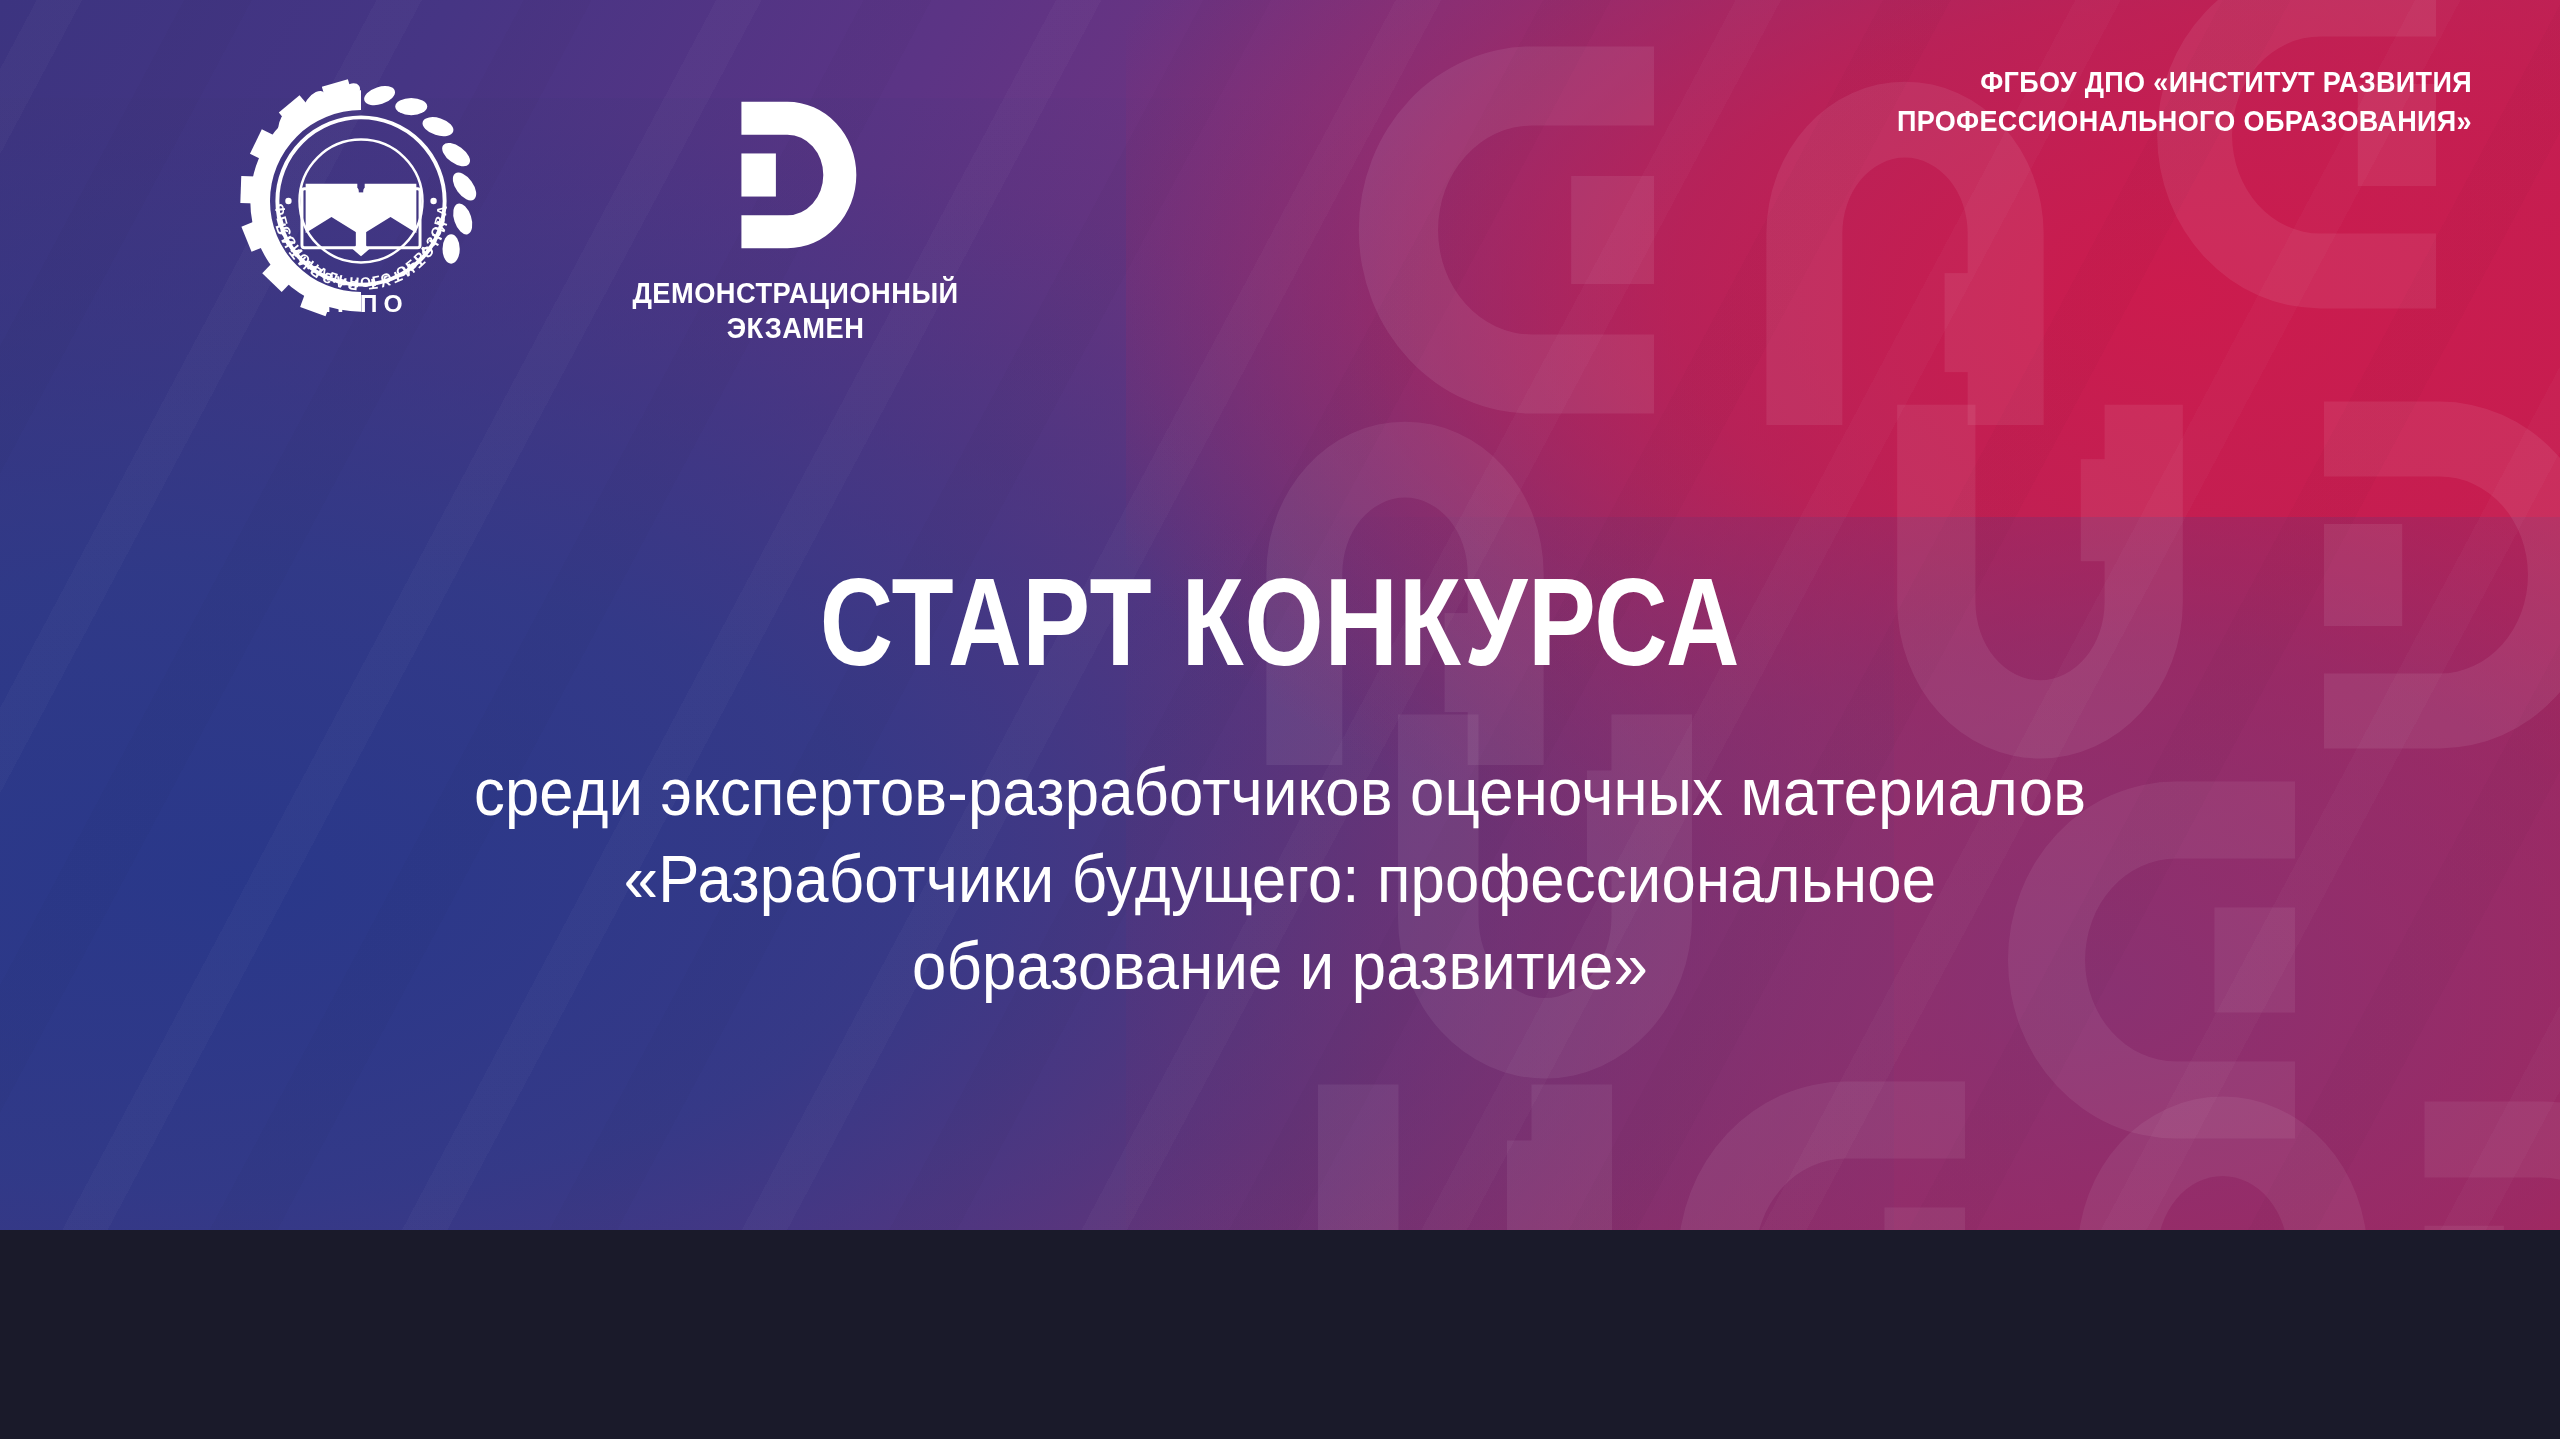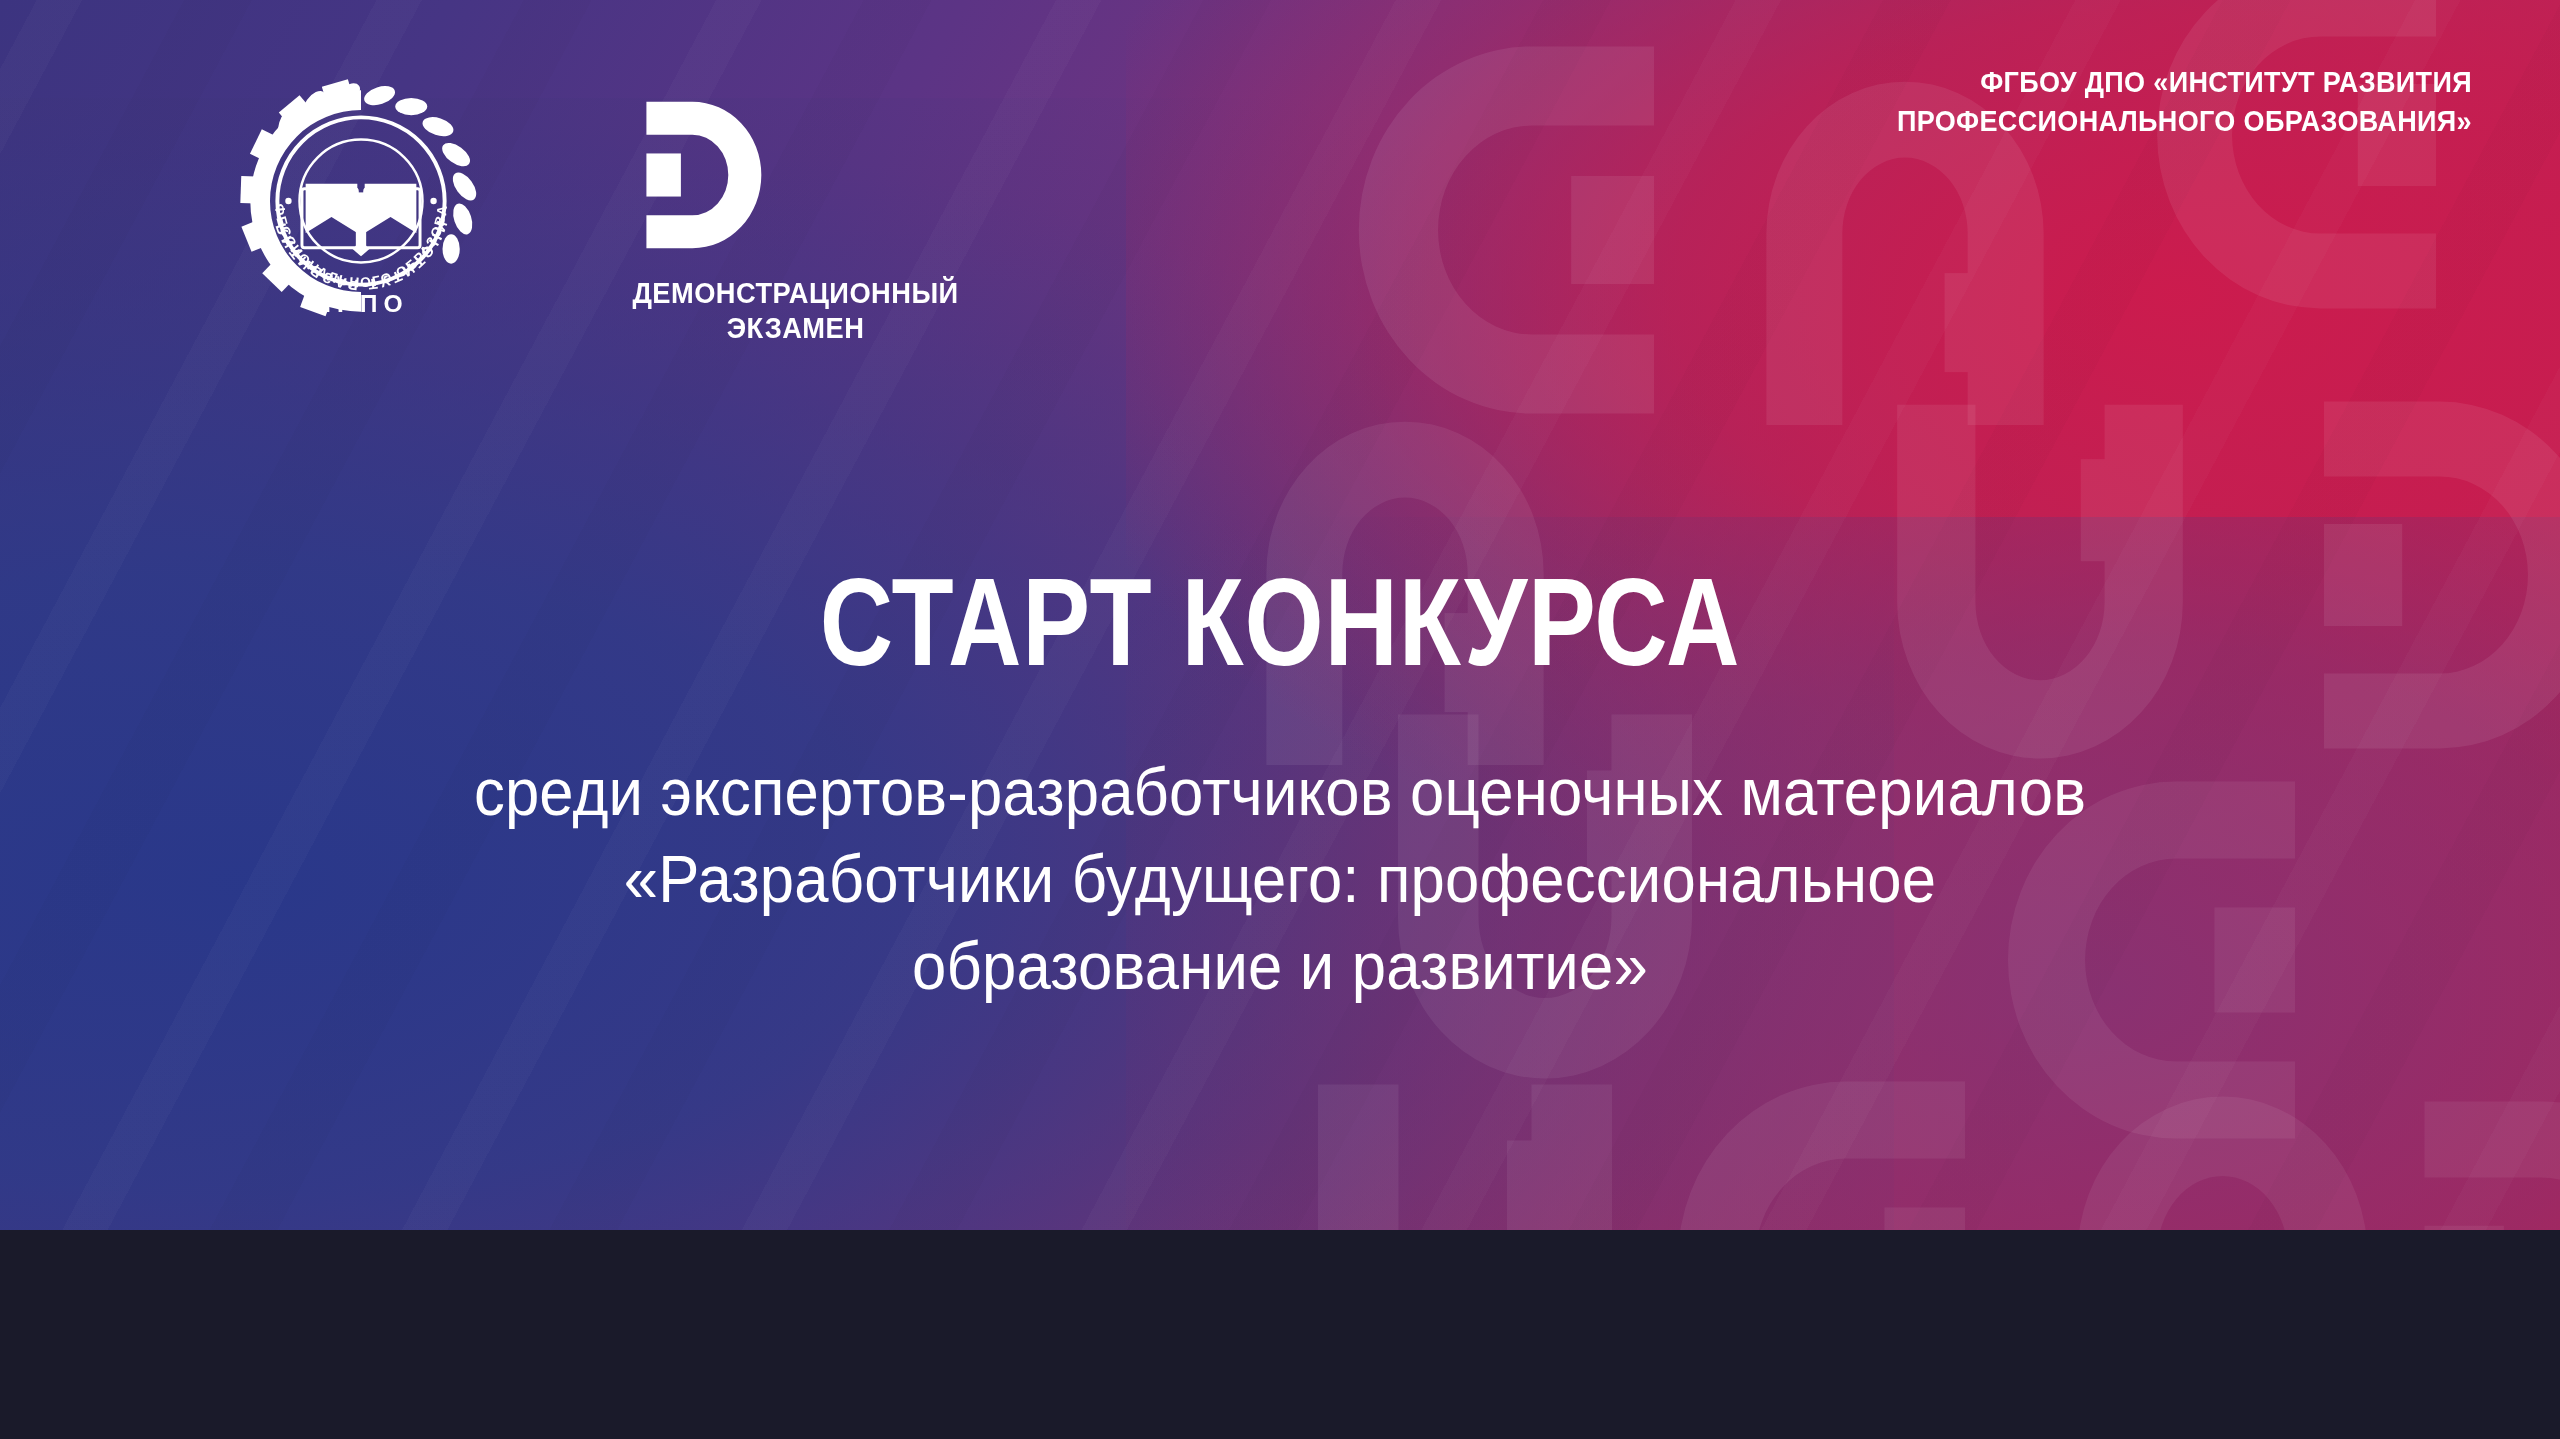--- a/index.html
+++ b/index.html
@@ -133,20 +133,21 @@
     width: 246px;
     height: 246px;
     flex: 0 0 auto;
   }
   .emblem svg { display: block; width: 100%; height: 100%; }
 
   .de-lock {
     flex: 0 0 auto;
     display: flex;
     flex-direction: column;
+    align-items: center;
     padding-top: 18px;
   }
   .de-mark {
     width: 158px;
     height: 158px;
   }
   .de-mark svg { display: block; width: 100%; height: 100%; }
   .de-text {
     margin-top: 22px;
     color: #ffffff;

